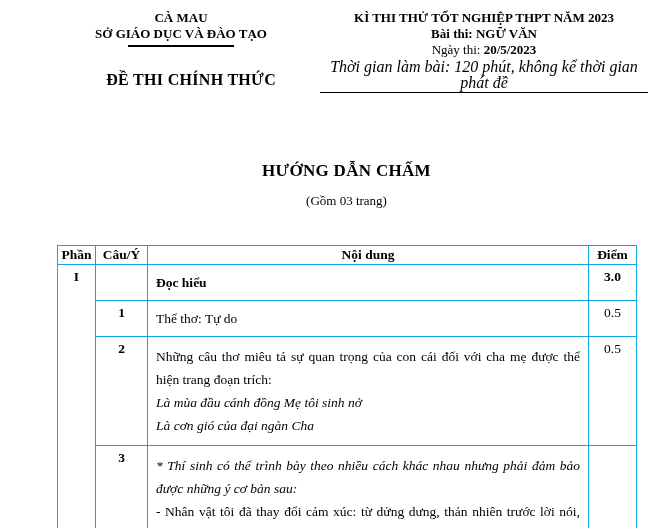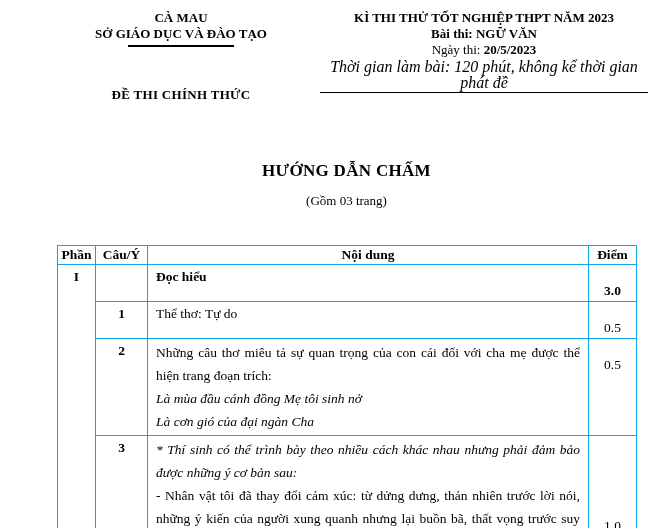--- a/index.html
+++ b/index.html
@@ -4,44 +4,44 @@
 <style>
   html,body{margin:0;padding:0;background:#fff;}
   .page{
     position:relative;width:650px;height:528px;background:#ffffff;overflow:hidden;
     font-family:"Liberation Serif", serif;color:#000;
   }
   
   .hdr-left{position:absolute;top:10px;left:86px;width:190px;text-align:center;
     font-weight:bold;font-size:13px;line-height:16px;}
   .hdr-left .rule{width:106px;border-bottom:2px solid #000;margin:3px auto 0;}
-  .hdr-left .exam{margin-top:40px;font-size:13px;letter-spacing:.3px;}
+  .hdr-left .exam{margin-top:25px;font-size:16px;letter-spacing:.3px;text-align:right;}
   .hdr-right{position:absolute;top:10px;left:320px;width:328px;text-align:center;
     font-size:13px;line-height:16px;}
   .b{font-weight:bold;}
   .hdr-right .time{font-style:italic;display:inline-block;border-bottom:1px solid #000;
     padding-bottom:1px;font-size:16px;margin-top:1px;}
   
   .doc-title{position:absolute;top:161px;left:57px;width:579px;text-align:center;
     font-weight:bold;font-size:17px;letter-spacing:.3px;}
   .doc-subtitle{position:absolute;top:193px;left:57px;width:579px;text-align:center;
     font-size:13px;}
   
   table.grading{position:absolute;top:245px;left:57px;width:579px;
     border-collapse:collapse;table-layout:fixed;font-size:13.5px;}
   .grading th,.grading td{border:1px solid #0ea5e9;}
   .grading th{font-size:13.5px;font-weight:bold;padding:1px 2px;line-height:16px;text-align:center;}
   td.phan{vertical-align:top;text-align:center;font-weight:bold;padding-top:3px;line-height:18px;}
   td.cau{vertical-align:top;text-align:center;font-weight:bold;padding-top:2px;line-height:19px;}
-  td.noidung{vertical-align:top;padding:2px 8px;line-height:19px;}
+  td.noidung{vertical-align:top;padding:8px 8px;line-height:19px;}
   td.noidung.multi{line-height:23px;}
   td.noidung p{margin:0;}
   .just{text-align:justify;}
   .ital{font-style:italic;}
-  td.diem{vertical-align:top;text-align:center;padding-top:16px;line-height:19px;}
+  td.diem{vertical-align:top;text-align:center;padding-top:2px;line-height:19px;}
   td.diem.bottom{vertical-align:bottom;padding-bottom:20px;}
 </style>
 </head>
 <body>
 
 <div class="page">
 
   <div class="hdr-left">
     <div>CÀ MAU</div>
     <div>SỞ GIÁO DỤC VÀ ĐÀO TẠO</div>

